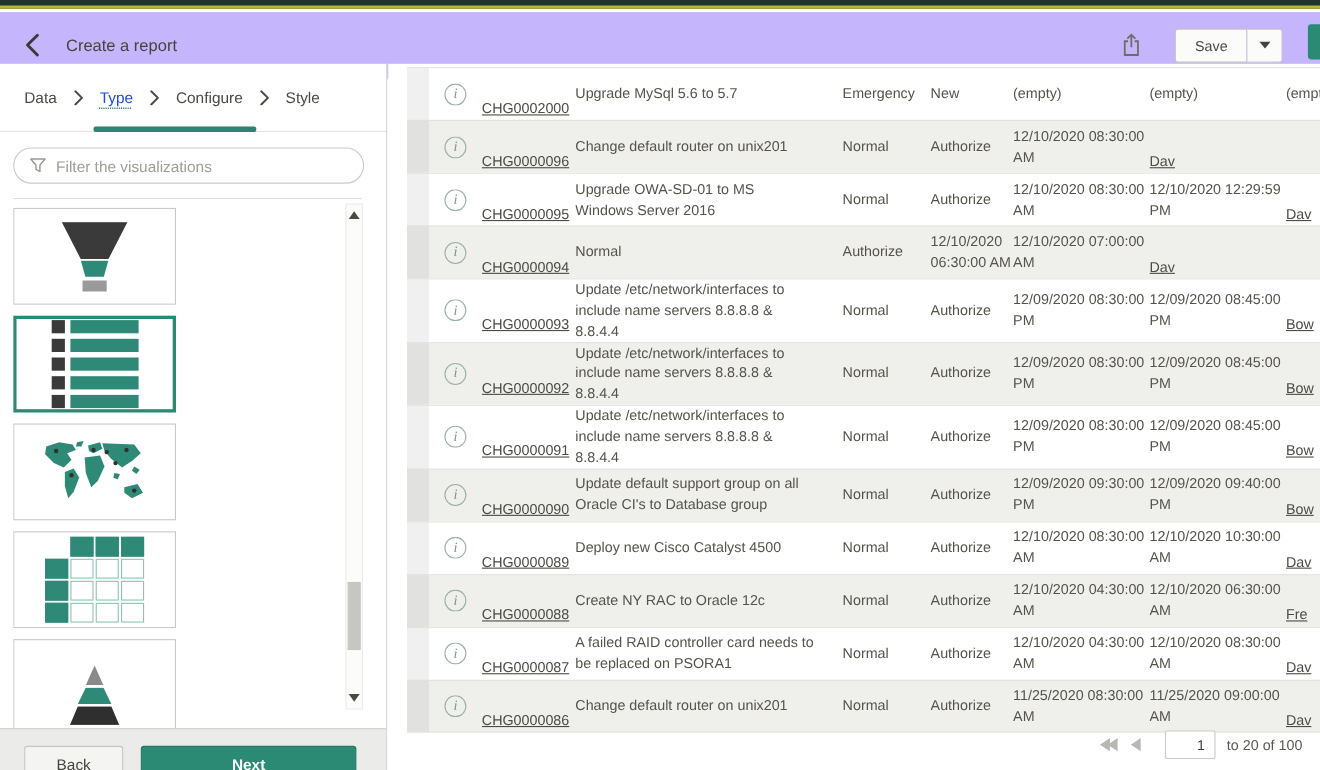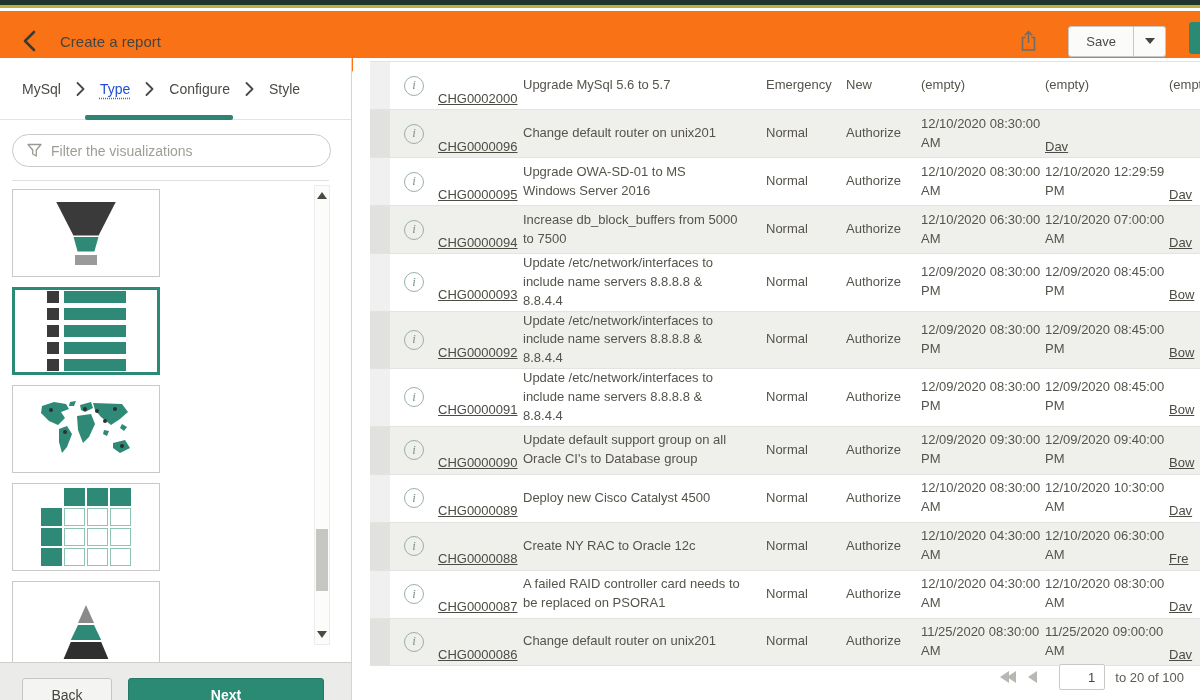--- a/index.html
+++ b/index.html
@@ -8,21 +8,21 @@
     font-family: "Liberation Sans", sans-serif;
     background: #ffffff;
     position: relative;
     color: #55534b;
   }
 
   
   .topstrip { position: absolute; top: 0; left: 0; right: 0; height: 8px;
     background: #20342d; border-bottom: 3px solid #b6b23c; }
   .header { position: absolute; top: 11px; left: 0; right: 0; height: 61px;
-    background: #f97316; border-bottom: 1px solid #d8d8d5;
+    background: #c4b5fd; border-bottom: 1px solid #d8d8d5;
     display: flex; align-items: center; }
   .back-btn { margin-left: 22px; width: 18px; height: 22px; cursor: pointer; display:flex; align-items:center; }
   .page-title { margin-left: 20px; font-size: 15px; color: #45443e; }
   .header-right { margin-left: auto; display: flex; margin-right: 34px; }
   .share-btn { margin-right: 30px; display: flex; align-items: center; }
   .save-group { display: flex; }
   .save-btn { background: #fbfbfa; border: 1px solid #c6c6c2; padding: 7px 17px;
     font-size: 13px; color: #4a4a45; border-radius: 3px 0 0 3px; font-family: inherit; cursor: pointer; }
   .save-caret-btn { background: #fbfbfa; border: 1px solid #c6c6c2; border-left: none;
     width: 32px; border-radius: 0 3px 3px 0; display: flex; align-items: center; justify-content: center; cursor: pointer; }
@@ -156,21 +156,21 @@
         <span class="caret-down"></span>
       </span>
     </div>
   </div>
 </div>
 <div class="edge-btn"></div>
 
 <div class="left-panel">
   <div class="crumbs" id="crumbs">
     <div class="crumb-indicator"></div>
-  <span class="crumb">MySql</span>
+  <span class="crumb">Data</span>
       <span class="crumb-sep">
         <svg width="9" height="14" viewBox="0 0 9 14">
           <polyline points="1.5,1 7.5,7 1.5,13" fill="none" stroke="#4a4a45" stroke-width="1.8" stroke-linecap="round" stroke-linejoin="round"></polyline>
         </svg>
       </span>
       <span class="crumb active">Type</span>
       <span class="crumb-sep">
         <svg width="9" height="14" viewBox="0 0 9 14">
           <polyline points="1.5,1 7.5,7 1.5,13" fill="none" stroke="#4a4a45" stroke-width="1.8" stroke-linecap="round" stroke-linejoin="round"></polyline>
         </svg>
@@ -332,21 +332,20 @@
         <div class="cell ">12/10/2020 08:30:00 AM</div>
         <div class="cell ">12/10/2020 12:29:59 PM</div>
         <div class="cell link">Dav</div>
       </div>
       <div class="row alt">
         <div class="cell gutter"></div>
         <div class="cell icon-cell">
           <span class="info-circle">i</span>
         </div>
         <div class="cell link">CHG0000094</div>
-        <div class="cell desc">Increase db_block_buffers from 5000 to 7500</div>
         <div class="cell ">Normal</div>
         <div class="cell ">Authorize</div>
         <div class="cell ">12/10/2020 06:30:00 AM</div>
         <div class="cell ">12/10/2020 07:00:00 AM</div>
         <div class="cell link">Dav</div>
       </div>
       <div class="row">
         <div class="cell gutter"></div>
         <div class="cell icon-cell">
           <span class="info-circle">i</span>

